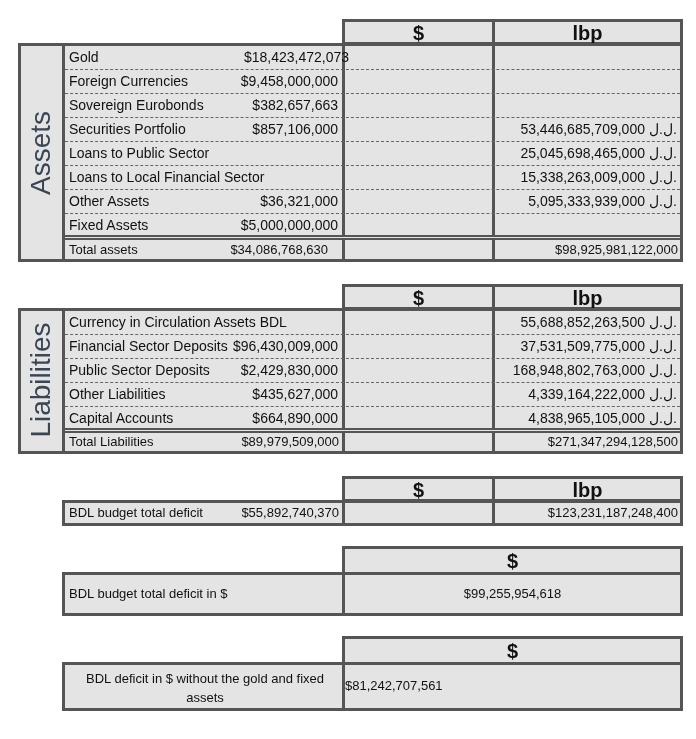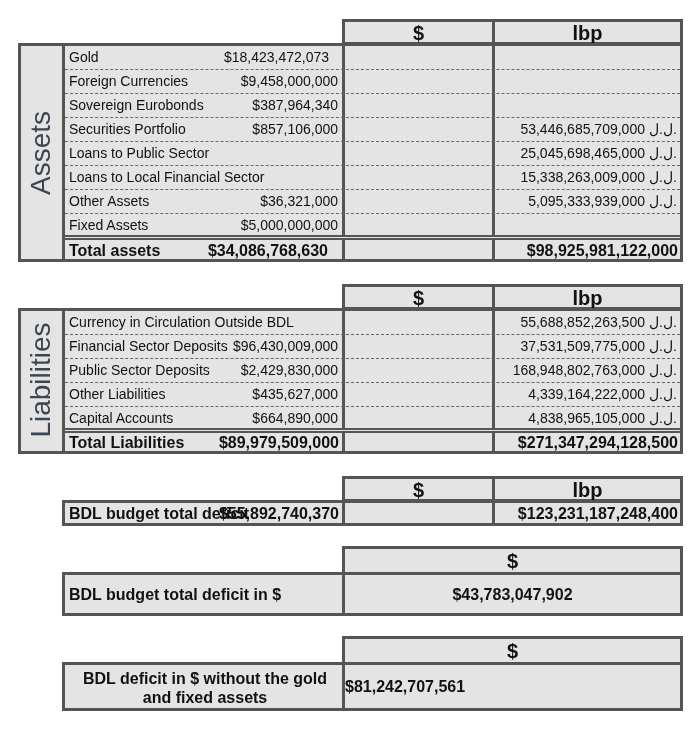--- a/index.html
+++ b/index.html
@@ -4,21 +4,21 @@
 <style>
   html, body { margin:0; padding:0; background:#ffffff; }
   body { width:696px; height:739px; position:relative; font-family:"Liberation Sans", sans-serif; color:#111; overflow:hidden; }
   .abs { position:absolute; box-sizing:border-box; }
   .bx { background:#e4e4e4; border:3px solid #555; }
   .hdr { font-weight:bold; font-size:20px; text-align:center; line-height:22px; }
   .row { position:absolute; left:0; right:0; height:24px; border-bottom:1.5px dashed #666; box-sizing:border-box; }
   .row.last { border-bottom:none; }
   .lbl { position:absolute; left:4px; top:3px; font-size:14px; white-space:nowrap; }
   .num { position:absolute; right:3px; top:3px; font-size:14px; white-space:nowrap; text-align:right; }
-  .tot { font-weight:bold; font-size:16px; }
+  .tot { font-weight:normal; font-size:13px; }
   .side { position:absolute; font-size:28px; color:#3a4654; transform:rotate(-90deg); transform-origin:center center; white-space:nowrap; text-align:center; }
   .vline { position:absolute; top:0; bottom:0; width:3px; background:#555; }
   .dbl { position:absolute; left:0; right:0; height:5px; border-top:2px solid #555; border-bottom:2px solid #555; box-sizing:border-box; background:#e4e4e4; }
 </style>
 </head>
 <body>
 
 <div class="abs bx" style="left:342px; top:19px; width:153px; height:26px;">
   <div class="hdr">$</div>
 </div>
@@ -29,31 +29,31 @@
 <div class="abs bx" style="left:18px; top:43px; width:47px; height:219px;">
   <div class="side" style="left:-52px; top:90px; width:146px; height:34px;">Assets</div>
 </div>
 
 <div class="abs bx" style="left:62px; top:43px; width:621px; height:219px; border-left-width:3px;">
   <div class="vline" style="left:277px;"></div>
   <div class="vline" style="left:427px;"></div>
   <div id="assets-rows">
       <div class="row" style="top: 0px;">
         <span class="lbl">Gold</span>
-        <span class="num" style="right: 351px;">$18,423,472,073</span>
+        <span class="num" style="right: 331px;">$18,423,472,073</span>
         <span class="num" dir="ltr" style="right: 3px;"></span>
       </div>
       <div class="row" style="top: 24px;">
         <span class="lbl">Foreign Currencies</span>
         <span class="num" style="right: 342px;">$9,458,000,000</span>
         <span class="num" dir="ltr" style="right: 3px;"></span>
       </div>
       <div class="row" style="top: 48px;">
         <span class="lbl">Sovereign Eurobonds</span>
-        <span class="num" style="right: 342px;">$387,964,340</span>
+        <span class="num" style="right: 342px;">$382,657,663</span>
         <span class="num" dir="ltr" style="right: 3px;"></span>
       </div>
       <div class="row" style="top: 72px;">
         <span class="lbl">Securities Portfolio</span>
         <span class="num" style="right: 342px;">$857,106,000</span>
         <span class="num" dir="ltr" style="right: 3px;">53,446,685,709,000 ل.ل.</span>
       </div>
       <div class="row" style="top: 96px;">
         <span class="lbl">Loans to Public Sector</span>
         <span class="num" style="right: 342px;"></span>
@@ -92,21 +92,21 @@
 
 <div class="abs bx" style="left:18px; top:308px; width:47px; height:146px;">
   <div class="side" style="left:-56px; top:52px; width:154px; height:34px;">Liabilities</div>
 </div>
 
 <div class="abs bx" style="left:62px; top:308px; width:621px; height:146px;">
   <div class="vline" style="left:277px;"></div>
   <div class="vline" style="left:427px;"></div>
   <div id="liab-rows">
       <div class="row" style="top: 0px;">
-        <span class="lbl">Currency in Circulation Outside BDL</span>
+        <span class="lbl">Currency in Circulation Assets BDL</span>
         <span class="num" style="right: 342px;"></span>
         <span class="num" dir="ltr" style="right: 3px;">55,688,852,263,500 ل.ل.</span>
       </div>
       <div class="row" style="top: 24px;">
         <span class="lbl">Financial Sector Deposits</span>
         <span class="num" style="right: 342px;">$96,430,009,000</span>
         <span class="num" dir="ltr" style="right: 3px;">37,531,509,775,000 ل.ل.</span>
       </div>
       <div class="row" style="top: 48px;">
         <span class="lbl">Public Sector Deposits</span>
@@ -145,21 +145,21 @@
   <span class="num tot" style="right:341px; top:2px;">$55,892,740,370</span>
   <span class="num tot" style="right:2px; top:2px;">$123,231,187,248,400</span>
 </div>
 
 <div class="abs bx" style="left:342px; top:546px; width:341px; height:29px;">
   <div class="hdr" style="line-height:24px;">$</div>
 </div>
 <div class="abs bx" style="left:62px; top:572px; width:621px; height:44px;">
   <div class="vline" style="left:277px;"></div>
   <span class="lbl tot" style="top:11px;">BDL budget total deficit in $</span>
-  <span class="abs tot" style="left:280px; right:0; top:11px; text-align:center;">$43,783,047,902</span>
+  <span class="abs tot" style="left:280px; right:0; top:11px; text-align:center;">$99,255,954,618</span>
 </div>
 
 <div class="abs bx" style="left:342px; top:636px; width:341px; height:29px;">
   <div class="hdr" style="line-height:24px;">$</div>
 </div>
 <div class="abs bx" style="left:62px; top:662px; width:621px; height:49px;">
   <div class="vline" style="left:277px;"></div>
   <span class="abs tot" style="left:4px; width:272px; top:4px; text-align:center; line-height:19px; white-space:normal;">BDL deficit in $ without the gold and fixed assets</span>
   <span class="abs tot" style="left:280px; right:0; top:13px; text-align:left;">$81,242,707,561</span>
 </div>

